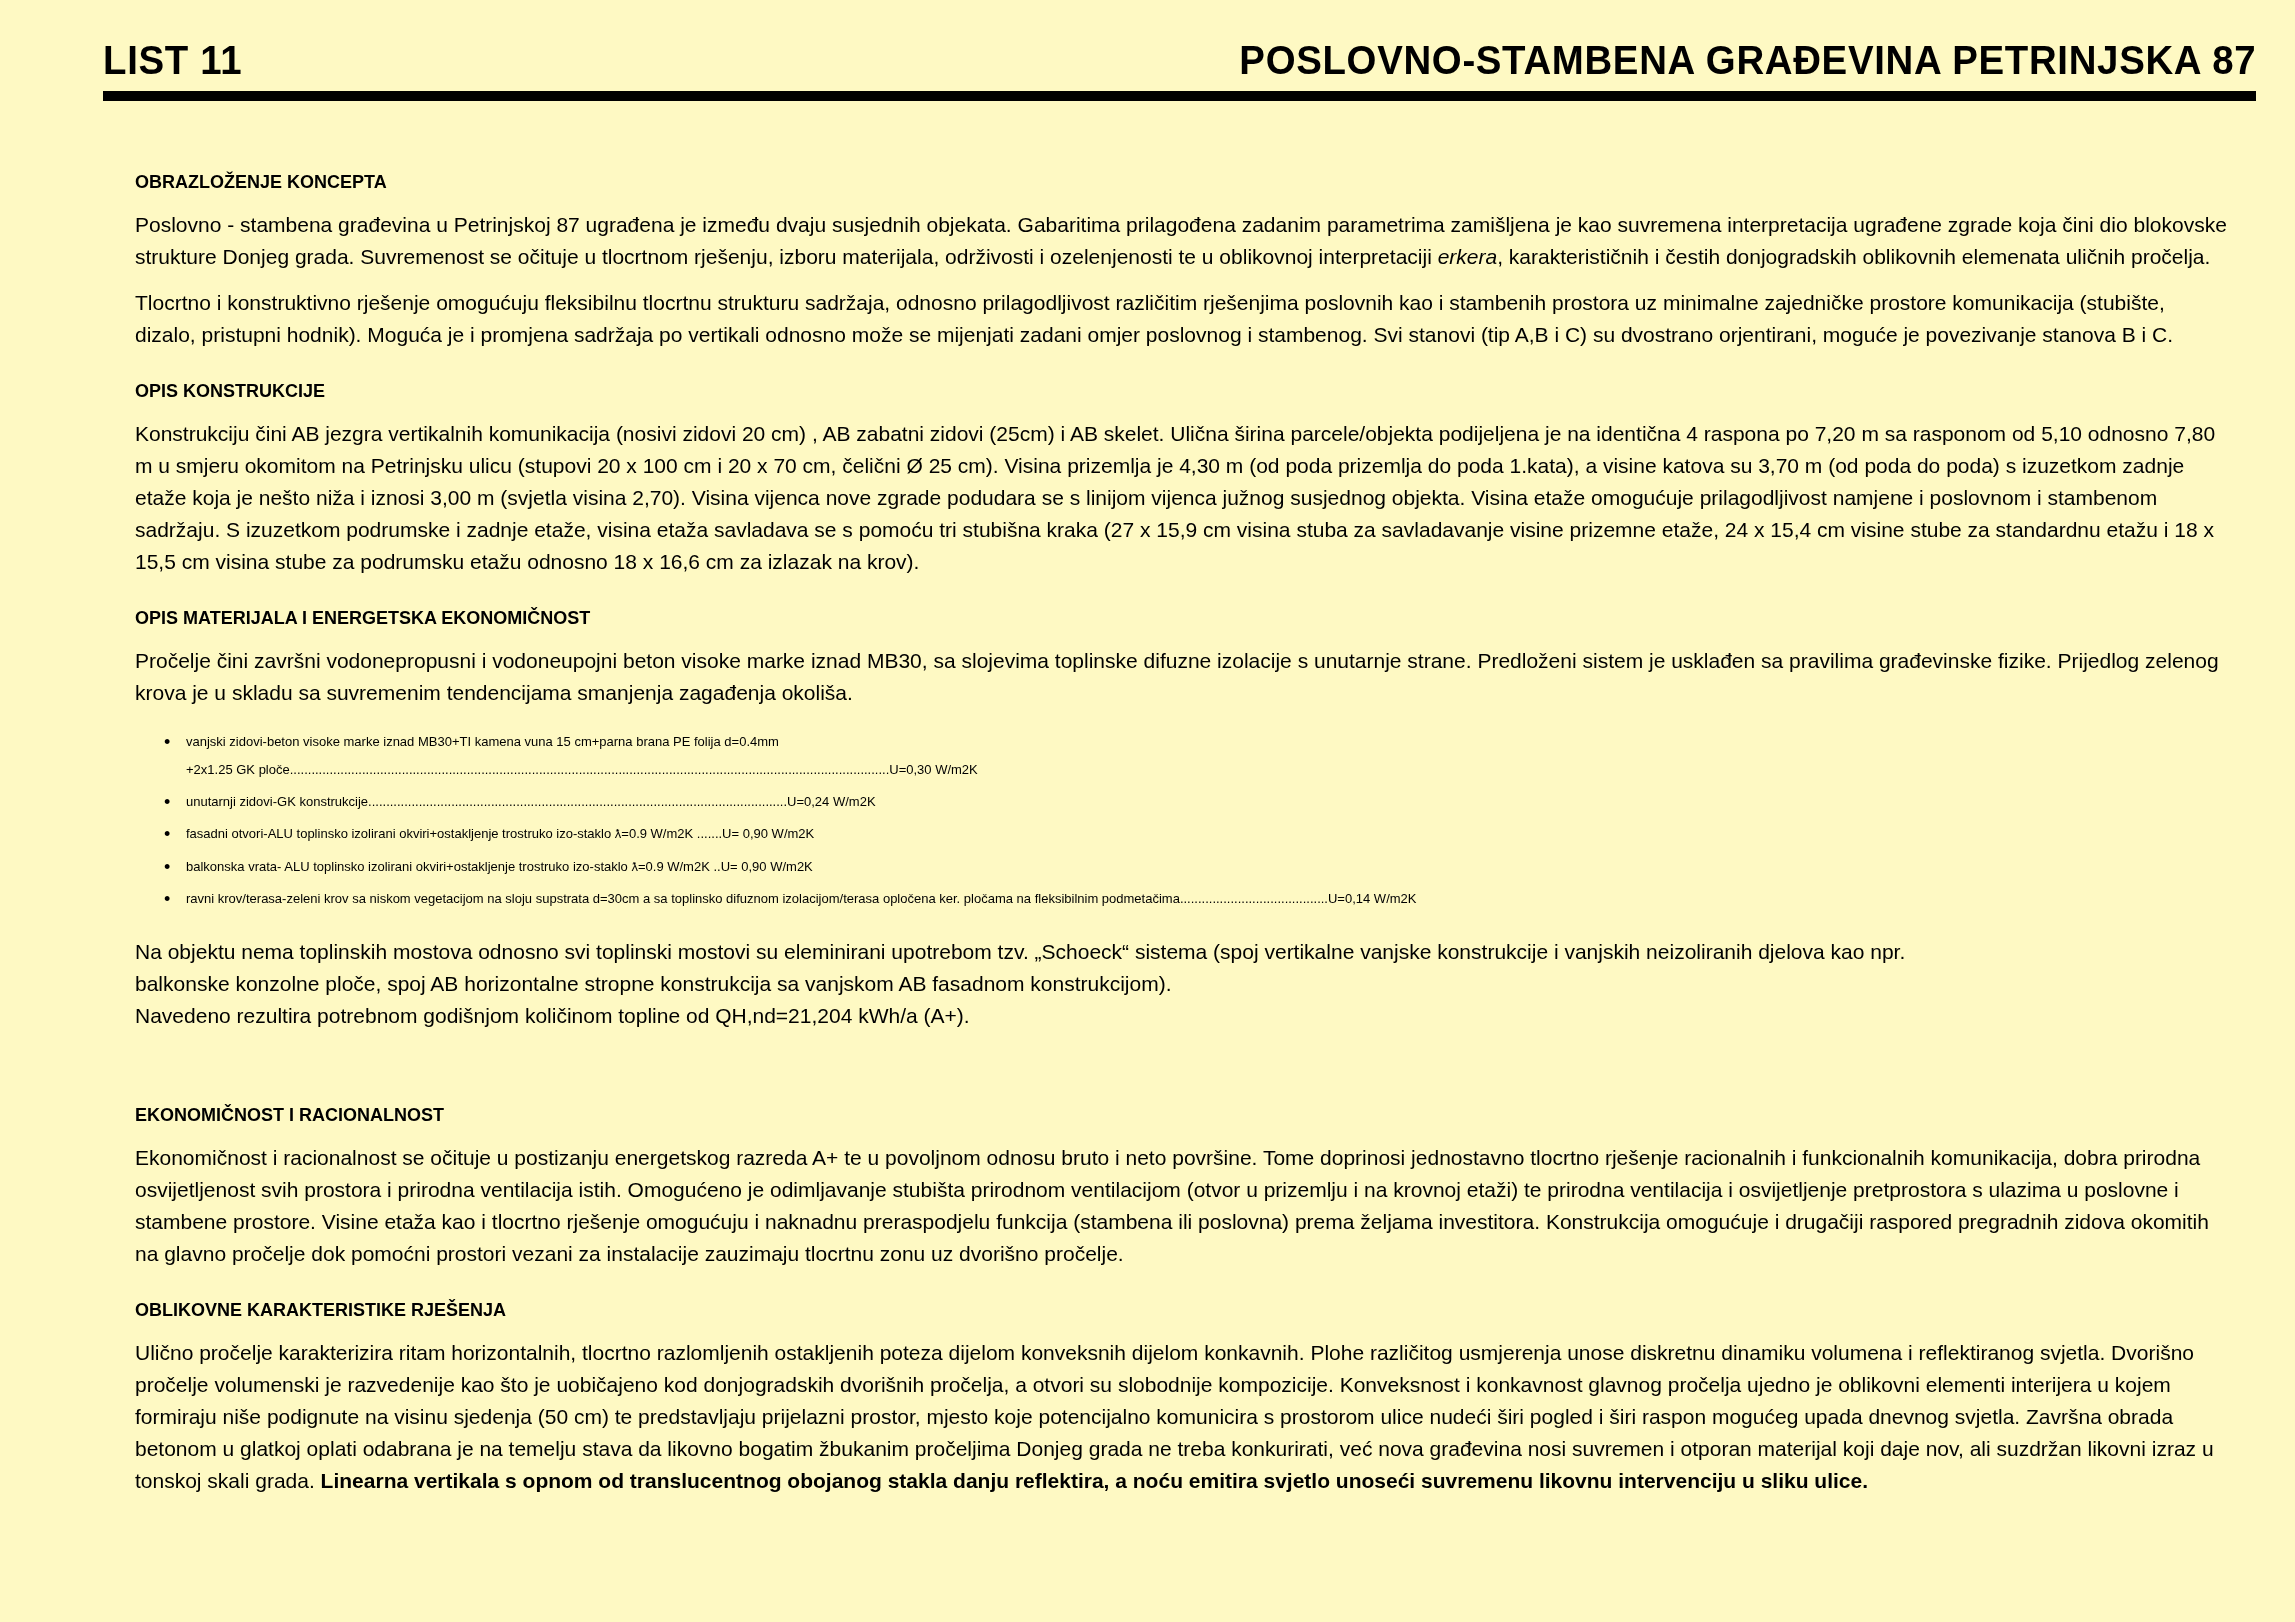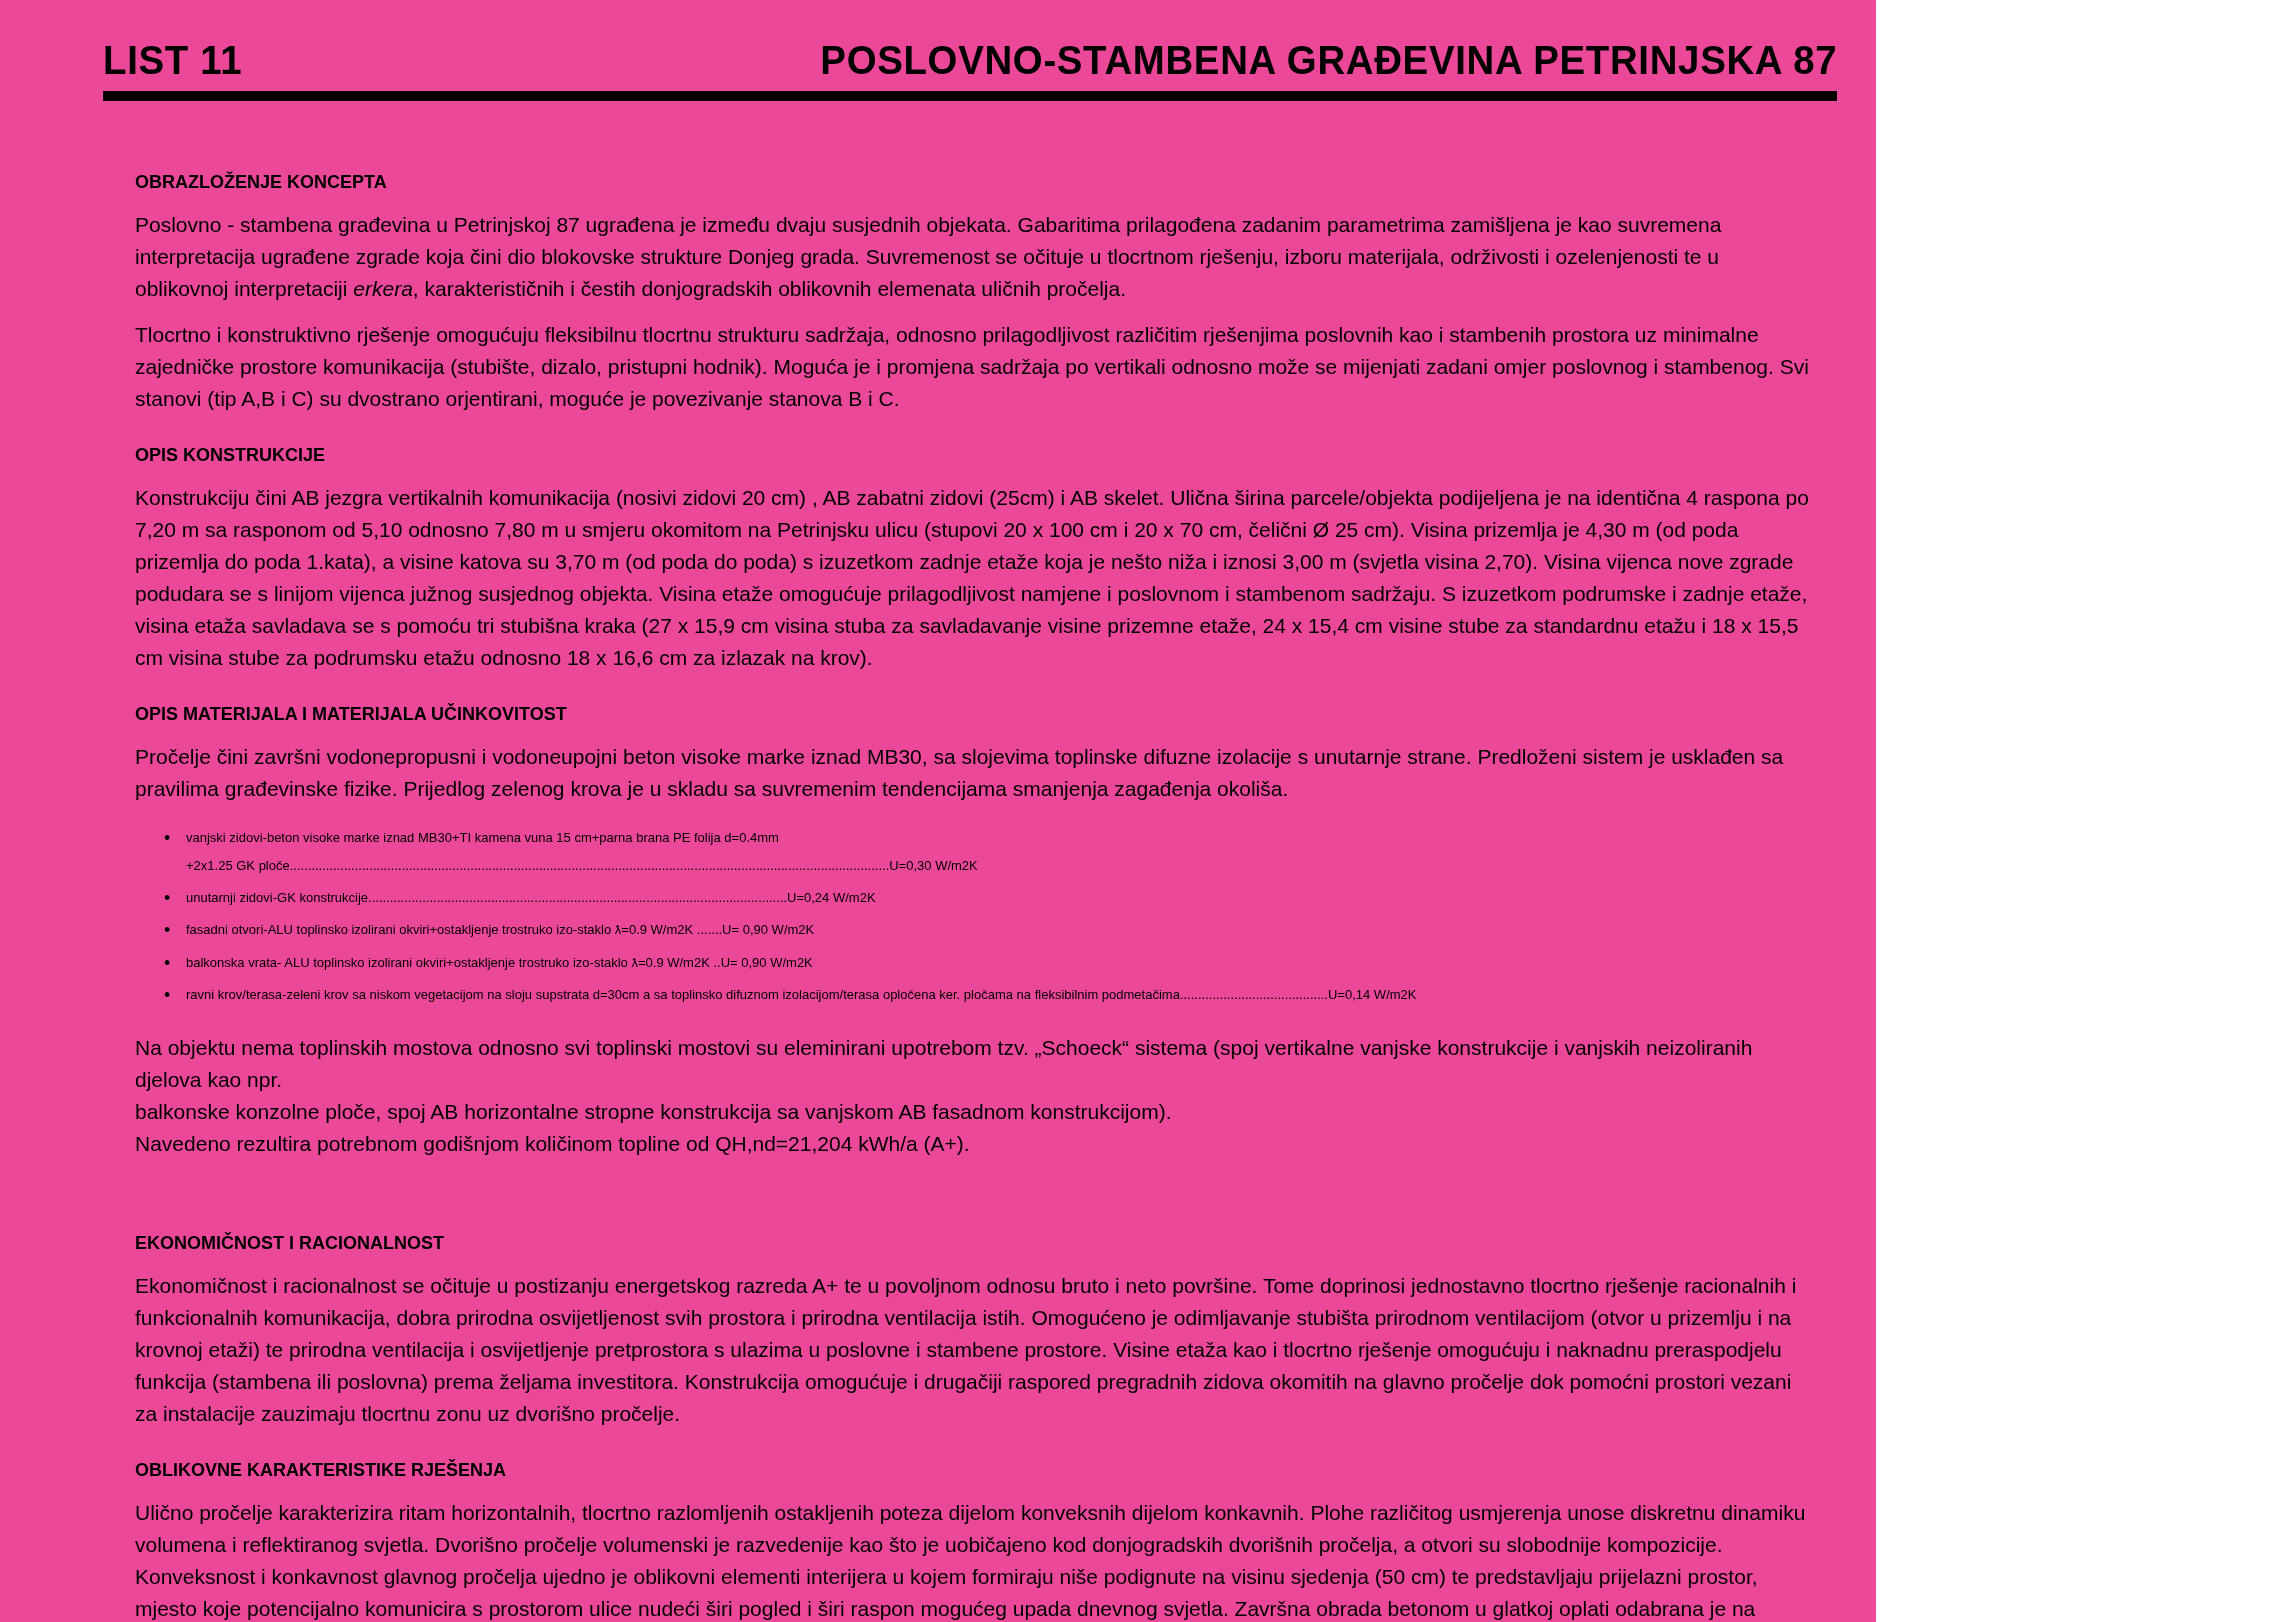--- a/index.html
+++ b/index.html
@@ -1,20 +1,20 @@
 <!DOCTYPE html>
 <html lang="hr" style="font-size:11px"><head>
 <meta charset="utf-8">
 <style>
   html, body { margin: 0; padding: 0; background: #ffffff; }
   .page {
     position: relative;
-    width: 1876px;
+    width: 2295px;
     height: 1623px;
-    background: #ec4899;
+    background: #fef9c3;
     color: #000000;
     font-family: "Liberation Sans", sans-serif;
     overflow: hidden;
     box-sizing: border-box;
   }
   .header {
     display: flex;
     justify-content: space-between;
     align-items: flex-end;
     padding: 40px 39px 0 103px;
@@ -88,21 +88,21 @@
       <p class="para"><span>Poslovno - stambena građevina u Petrinjskoj 87 ugrađena je između dvaju susjednih objekata. Gabaritima prilagođena zadanim parametrima zamišljena je kao suvremena interpretacija ugrađene zgrade koja čini dio blokovske strukture Donjeg grada. Suvremenost se očituje u tlocrtnom rješenju, izboru materijala, održivosti i ozelenjenosti te u oblikovnoj interpretaciji </span><span class="italic">erkera</span><span>, karakterističnih i čestih donjogradskih oblikovnih elemenata uličnih pročelja.</span></p>
       <p class="para">Tlocrtno i konstruktivno rješenje omogućuju fleksibilnu tlocrtnu strukturu sadržaja, odnosno prilagodljivost različitim rješenjima poslovnih kao i stambenih prostora uz minimalne zajedničke prostore komunikacija (stubište, dizalo, pristupni hodnik). Moguća je i promjena sadržaja po vertikali odnosno može se mijenjati zadani omjer poslovnog i stambenog. Svi stanovi (tip A,B i C) su dvostrano orjentirani, moguće je povezivanje stanova B i C.</p>
     </div>
 
     <div>
       <div class="sec-heading">OPIS KONSTRUKCIJE</div>
       <p class="para">Konstrukciju čini AB jezgra vertikalnih komunikacija (nosivi zidovi 20 cm) , AB zabatni zidovi (25cm) i AB skelet. Ulična širina parcele/objekta podijeljena je na identična 4 raspona po 7,20 m sa rasponom od 5,10 odnosno 7,80 m u smjeru okomitom na Petrinjsku ulicu (stupovi 20 x 100 cm i 20 x 70 cm, čelični Ø 25 cm). Visina prizemlja je 4,30 m (od poda prizemlja do poda 1.kata), a visine katova su 3,70 m (od poda do poda) s izuzetkom zadnje etaže koja je nešto niža i iznosi 3,00 m (svjetla visina 2,70). Visina vijenca nove zgrade podudara se s linijom vijenca južnog susjednog objekta. Visina etaže omogućuje prilagodljivost namjene i poslovnom i stambenom sadržaju. S izuzetkom podrumske i zadnje etaže, visina etaža savladava se s pomoću tri stubišna kraka (27 x 15,9 cm visina stuba za savladavanje visine prizemne etaže, 24  x 15,4 cm visine stube za standardnu etažu i 18 x 15,5 cm visina stube za podrumsku etažu odnosno 18 x 16,6 cm za izlazak na krov).</p>
     </div>
 
     <div>
-      <div class="sec-heading">OPIS MATERIJALA I MATERIJALA UČINKOVITOST</div>
+      <div class="sec-heading">OPIS MATERIJALA I ENERGETSKA EKONOMIČNOST</div>
       <p class="para">Pročelje čini završni vodonepropusni i vodoneupojni beton visoke marke iznad MB30, sa slojevima toplinske difuzne izolacije s unutarnje strane. Predloženi sistem je usklađen sa pravilima građevinske fizike. Prijedlog zelenog krova je u skladu sa suvremenim tendencijama smanjenja zagađenja okoliša.</p>
       <ul class="bullets">
         <li>
           <div class="bullet-line1">vanjski zidovi-beton visoke marke iznad MB30+TI kamena vuna 15 cm+parna brana PE folija d=0.4mm</div>
           <div class="bullet-line2">+2x1.25 GK ploče......................................................................................................................................................................U=0,30 W/m2K</div>
         </li>
         <li>
           <div class="bullet-line1">unutarnji zidovi-GK konstrukcije....................................................................................................................U=0,24 W/m2K</div>
         </li>
         <li>

